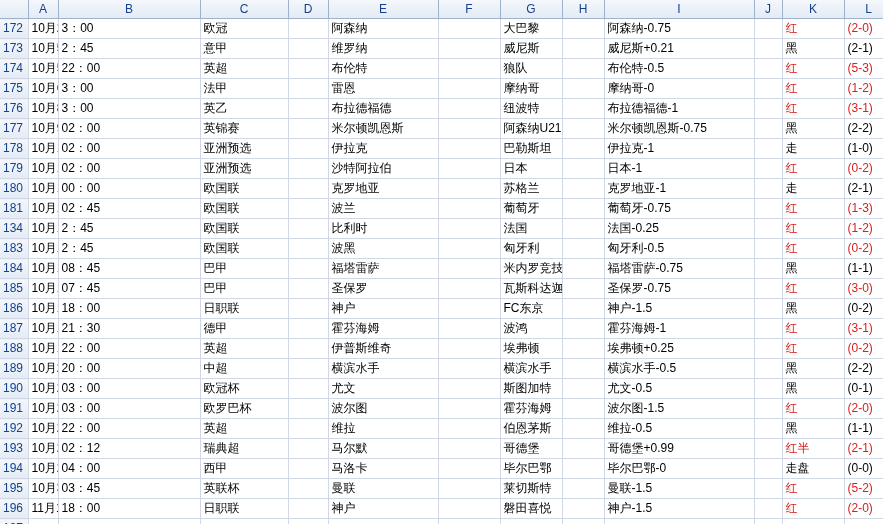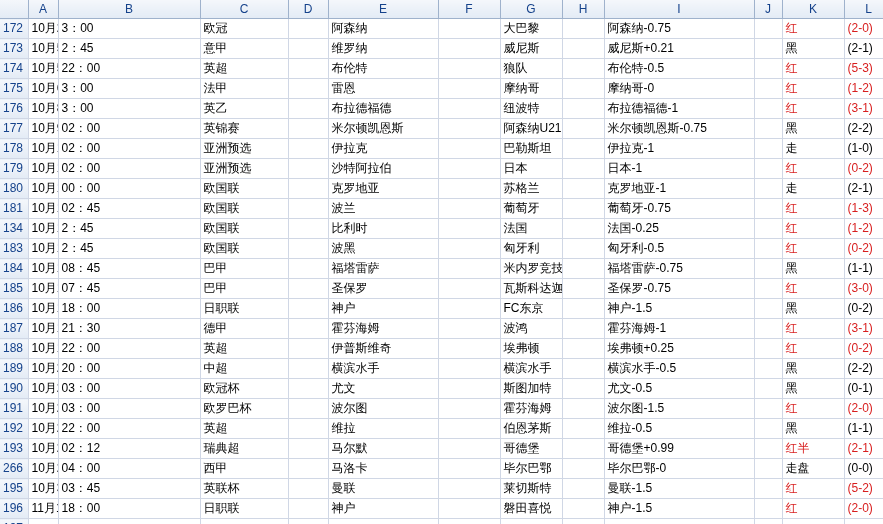--- a/index.html
+++ b/index.html
@@ -446,21 +446,21 @@
           <td>马尔默</td>
           <td></td>
           <td>哥德堡</td>
           <td></td>
           <td>哥德堡+0.99</td>
           <td></td>
           <td class="red">红半</td>
           <td class="red ctr">(2-1)</td>
         </tr>
         <tr>
-          <td class="rowhead">266</td>
+          <td class="rowhead">194</td>
           <td>10月29日</td>
           <td>04：00</td>
           <td>西甲</td>
           <td></td>
           <td>马洛卡</td>
           <td></td>
           <td>毕尔巴鄂</td>
           <td></td>
           <td>毕尔巴鄂-0</td>
           <td></td>

